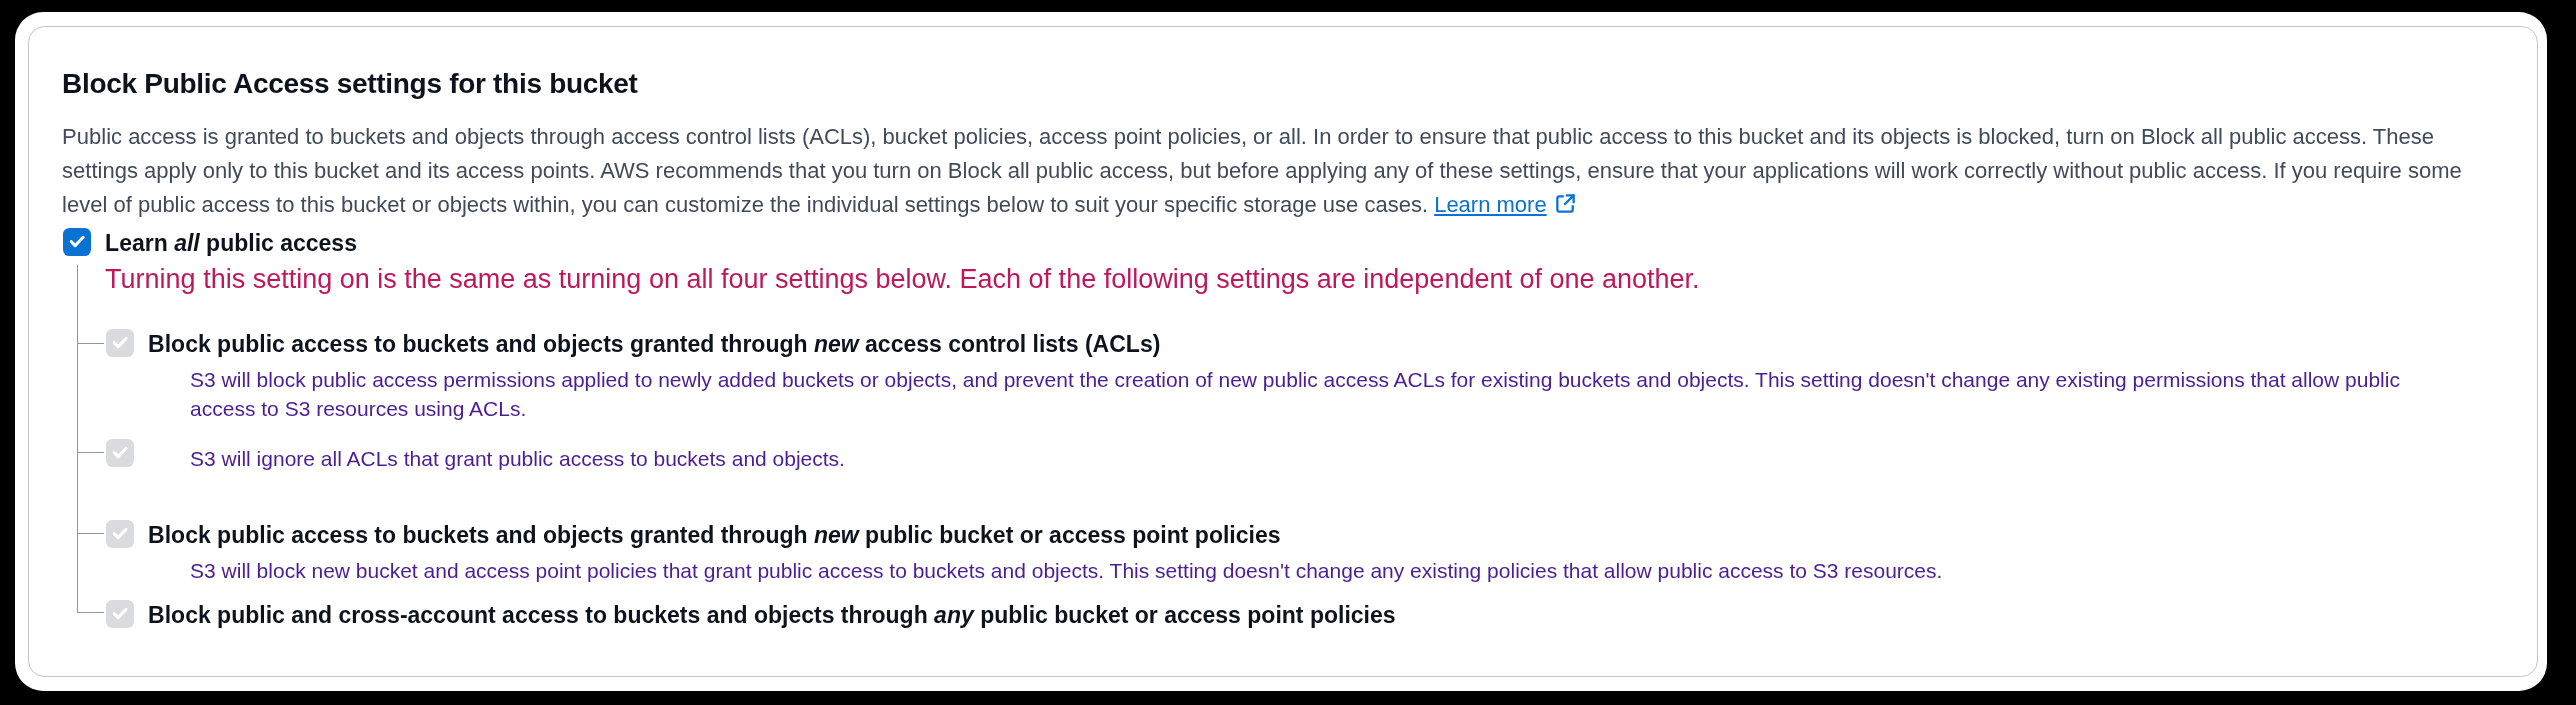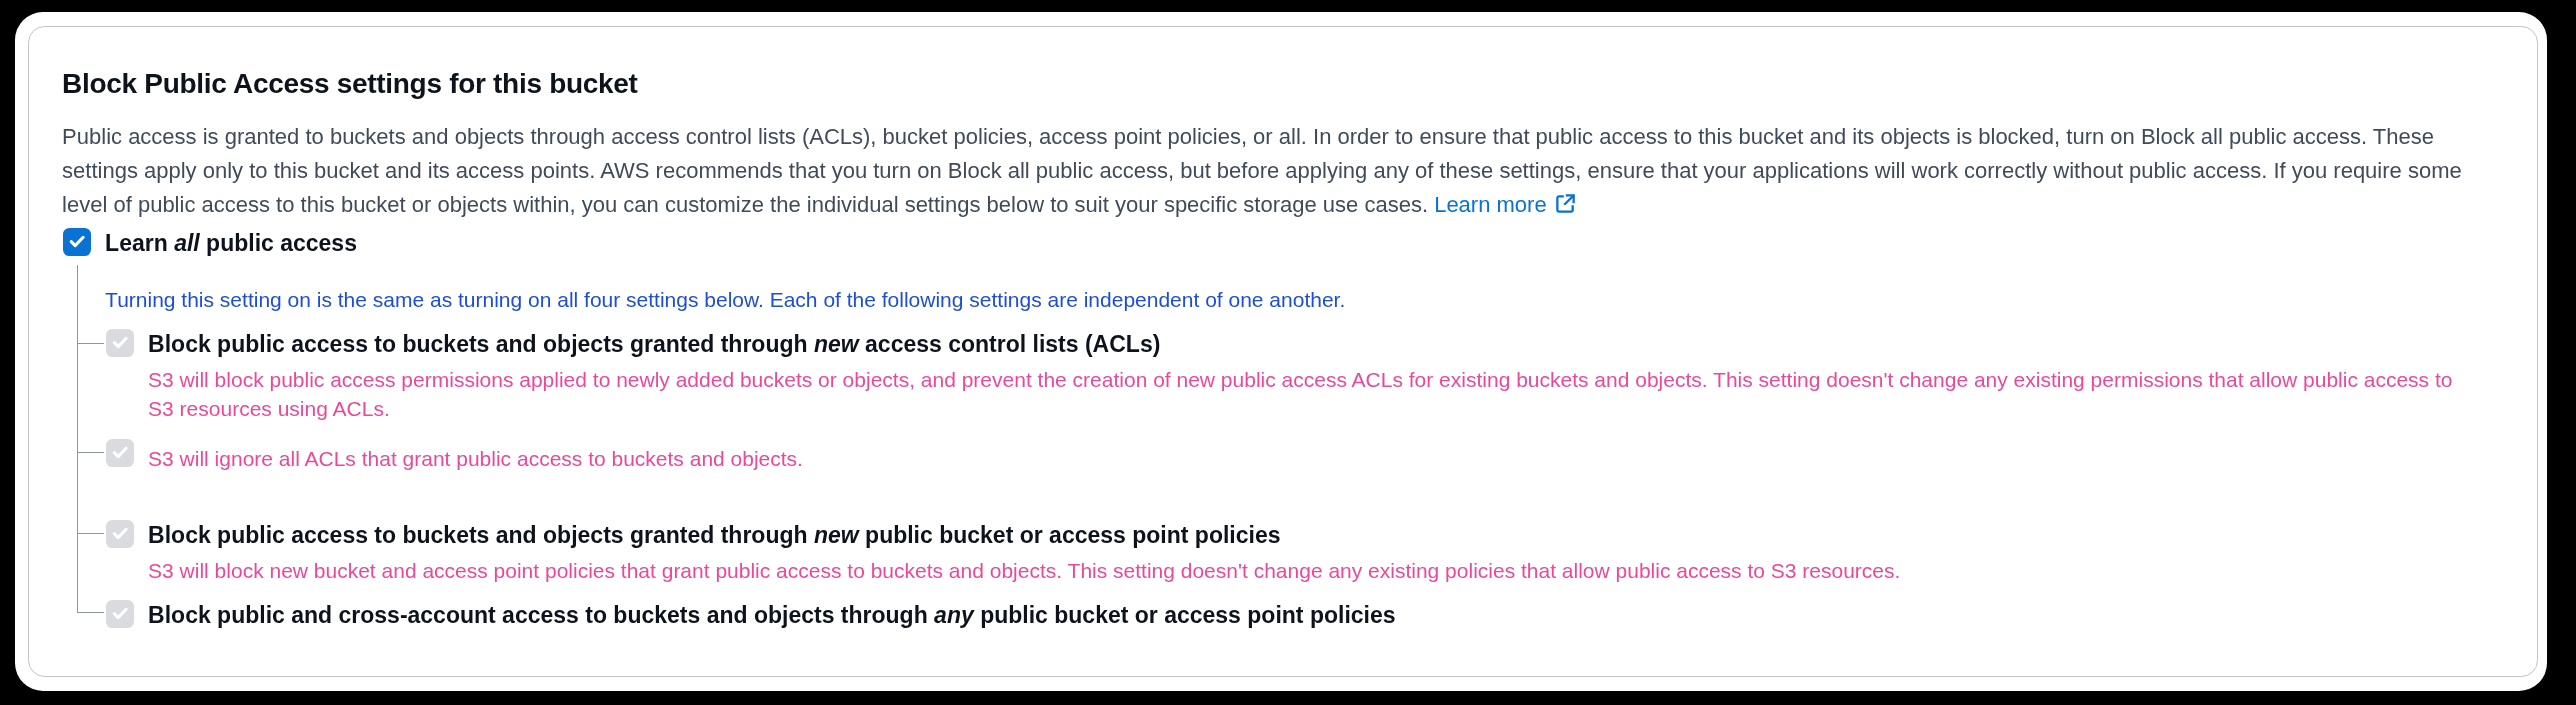--- a/index.html
+++ b/index.html
@@ -35,20 +35,21 @@
   .panel-desc{
     position:absolute;
     left:33px;top:71px;
     width:2448px;
     font-size:22px;
     line-height:34px;
     color:#404b5a;
   }
   .learn-more{
     color:#0972d3;
+    text-decoration:underline;
     cursor:pointer;
     white-space:nowrap;
   }
   .ext-icon{
     display:inline-block;
     width:23px;height:23px;
     margin-left:7.7px;
     vertical-align:-3.2px;
   }
   
@@ -70,31 +71,32 @@
   .cb-disabled{background:#d9dbdf;cursor:default;}
   .row-master{left:34px;top:201px;}
   .lbl{
     font-size:23px;
     font-weight:700;
     color:#0d131d;
     line-height:31px;
   }
   .lbl em{}
   .master-note{
-    font-size:21px;
-    color:#1d4ed8;
+    font-size:27px;
+    color:#be185d;
     line-height:28px;
-    margin-top:27px;
+    margin-top:6px;
   }
   .item-txt{max-width:2315px;padding-top:0.6px;}
   .item-desc{
     font-size:21px;
-    color:#ec4899;
+    color:#4c1d95;
     line-height:29px;
     margin-top:5.1px;
+    margin-left:42px;
   }
   .item-0{left:77px;top:302px;}
   .item-1{left:77px;top:412px;}
   .item-2{left:77px;top:493px;}
   .item-3{left:77px;top:573px;}
   
   .tree-vline{
     position:absolute;
     left:48px;top:238px;
     width:1.3px;height:348px;

